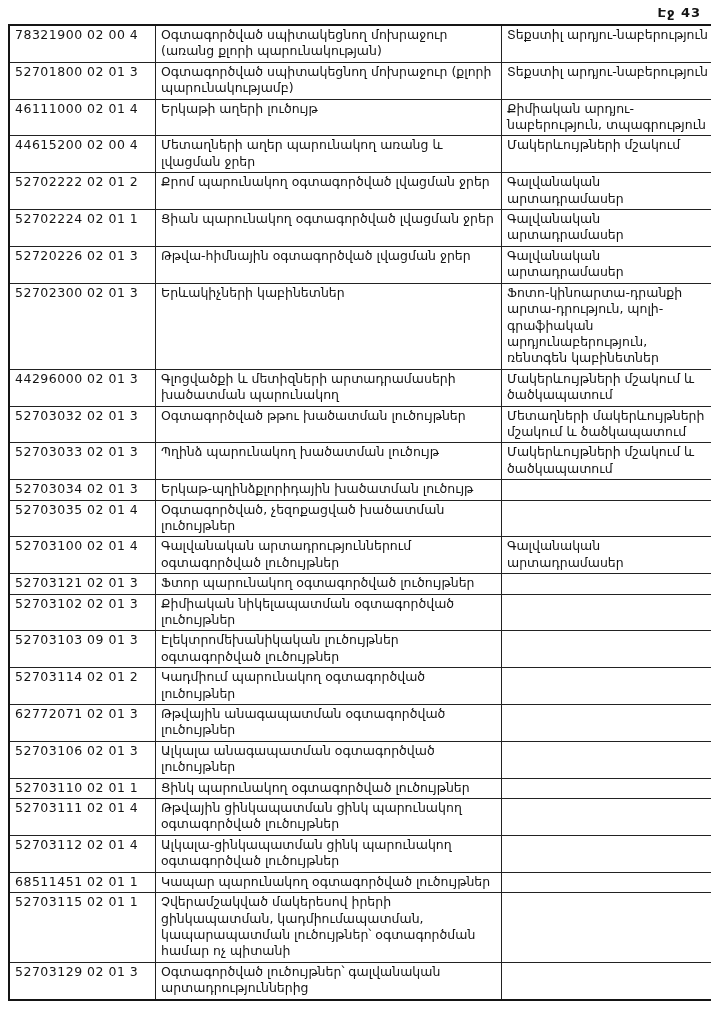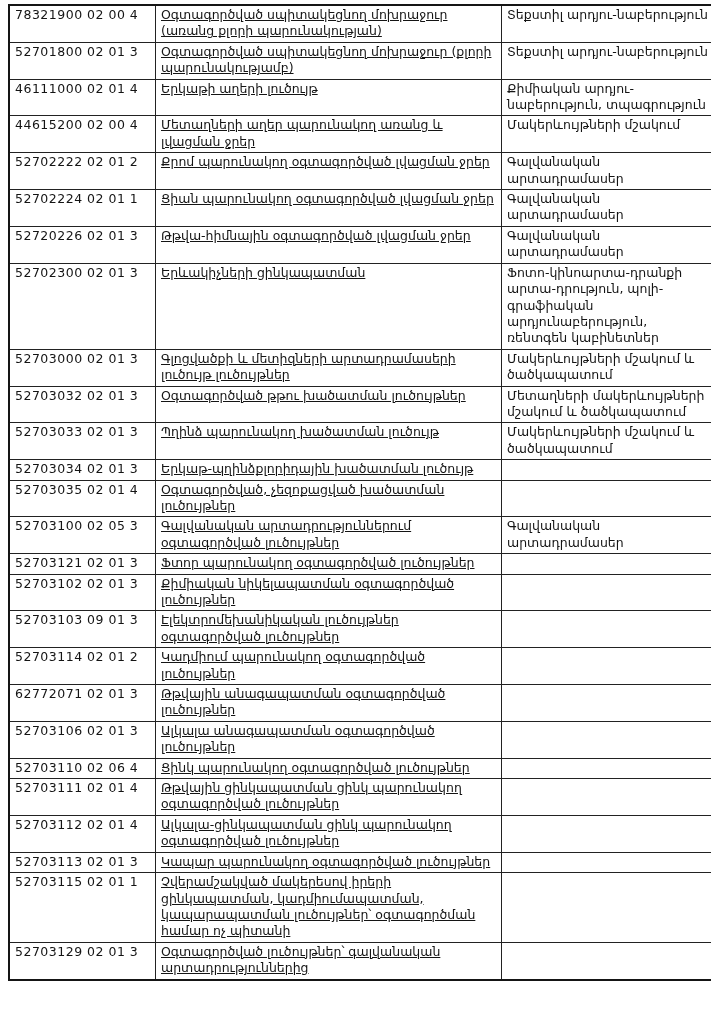--- a/index.html
+++ b/index.html
@@ -42,27 +42,28 @@
     font-size: 12.5px;
     line-height: 16.4px;
     padding: 1px 5px 2px 5px;
     word-wrap: break-word;
   }
   td.col-code {
     width: 135px;
     white-space: nowrap;
     letter-spacing: 0.5px;
   }
-  td.col-description { width: 335px; text-decoration: underline; }
+  td.col-description { width: 335px; }
   td.col-source { width: 201px; }
 </style>
 </head>
 <body>
 
 <div class="page">
+  <div class="page-header">Էջ 43</div>
 
   <table class="waste-table">
     <tbody>
         <tr>
           <td class="col-code">78321900 02 00 4</td>
           <td class="col-description">Օգտագործված սպիտակեցնող մոխրաջուր (առանց քլորի պարունակության)</td>
           <td class="col-source">Տեքստիլ արդյու-նաբերություն</td>
         </tr>
         <tr>
           <td class="col-code">52701800 02 01 3</td>
@@ -89,26 +90,26 @@
           <td class="col-description">Ցիան պարունակող օգտագործված լվացման ջրեր</td>
           <td class="col-source">Գալվանական արտադրամասեր</td>
         </tr>
         <tr>
           <td class="col-code">52720226 02 01 3</td>
           <td class="col-description">Թթվա-հիմնային օգտագործված լվացման ջրեր</td>
           <td class="col-source">Գալվանական արտադրամասեր</td>
         </tr>
         <tr>
           <td class="col-code">52702300 02 01 3</td>
-          <td class="col-description">Երևակիչների ցինկապատման</td>
+          <td class="col-description">Երևակիչների կաբինետներ</td>
           <td class="col-source">Ֆոտո-կինոարտա-դրանքի արտա-դրություն, պոլի-գրաֆիական արդյունաբերություն, ռենտգեն կաբինետներ</td>
         </tr>
         <tr>
-          <td class="col-code">52703000 02 01 3</td>
-          <td class="col-description">Գլոցվածքի և մետիզների արտադրամասերի լուծույթ լուծույթներ</td>
+          <td class="col-code">44296000 02 01 3</td>
+          <td class="col-description">Գլոցվածքի և մետիզների արտադրամասերի խածատման պարունակող</td>
           <td class="col-source">Մակերևույթների մշակում և ծածկապատում</td>
         </tr>
         <tr>
           <td class="col-code">52703032 02 01 3</td>
           <td class="col-description">Օգտագործված թթու խածատման լուծույթներ</td>
           <td class="col-source">Մետաղների մակերևույթների մշակում և ծածկապատում</td>
         </tr>
         <tr>
           <td class="col-code">52703033 02 01 3</td>
           <td class="col-description">Պղինձ պարունակող խածատման լուծույթ</td>
@@ -118,21 +119,21 @@
           <td class="col-code">52703034 02 01 3</td>
           <td class="col-description">Երկաթ-պղինձքլորիդային խածատման լուծույթ</td>
           <td class="col-source"></td>
         </tr>
         <tr>
           <td class="col-code">52703035 02 01 4</td>
           <td class="col-description">Օգտագործված, չեզոքացված խածատման լուծույթներ</td>
           <td class="col-source"></td>
         </tr>
         <tr>
-          <td class="col-code">52703100 02 05 3</td>
+          <td class="col-code">52703100 02 01 4</td>
           <td class="col-description">Գալվանական արտադրություններում օգտագործված լուծույթներ</td>
           <td class="col-source">Գալվանական արտադրամասեր</td>
         </tr>
         <tr>
           <td class="col-code">52703121 02 01 3</td>
           <td class="col-description">Ֆտոր պարունակող օգտագործված լուծույթներ</td>
           <td class="col-source"></td>
         </tr>
         <tr>
           <td class="col-code">52703102 02 01 3</td>
@@ -153,36 +154,36 @@
           <td class="col-code">62772071 02 01 3</td>
           <td class="col-description">Թթվային անագապատման օգտագործված լուծույթներ</td>
           <td class="col-source"></td>
         </tr>
         <tr>
           <td class="col-code">52703106 02 01 3</td>
           <td class="col-description">Ալկալա անագապատման օգտագործված լուծույթներ</td>
           <td class="col-source"></td>
         </tr>
         <tr>
-          <td class="col-code">52703110 02 06 4</td>
+          <td class="col-code">52703110 02 01 1</td>
           <td class="col-description">Ցինկ պարունակող օգտագործված լուծույթներ</td>
           <td class="col-source"></td>
         </tr>
         <tr>
           <td class="col-code">52703111 02 01 4</td>
           <td class="col-description">Թթվային ցինկապատման ցինկ պարունակող օգտագործված լուծույթներ</td>
           <td class="col-source"></td>
         </tr>
         <tr>
           <td class="col-code">52703112 02 01 4</td>
           <td class="col-description">Ալկալա-ցինկապատման ցինկ պարունակող օգտագործված լուծույթներ</td>
           <td class="col-source"></td>
         </tr>
         <tr>
-          <td class="col-code">52703113 02 01 3</td>
+          <td class="col-code">68511451 02 01 1</td>
           <td class="col-description">Կապար պարունակող օգտագործված լուծույթներ</td>
           <td class="col-source"></td>
         </tr>
         <tr>
           <td class="col-code">52703115 02 01 1</td>
           <td class="col-description">Չվերամշակված մակերեսով իրերի ցինկապատման, կադմիումապատման, կապարապատման լուծույթներ՝ օգտագործման համար ոչ պիտանի</td>
           <td class="col-source"></td>
         </tr>
         <tr>
           <td class="col-code">52703129 02 01 3</td>

